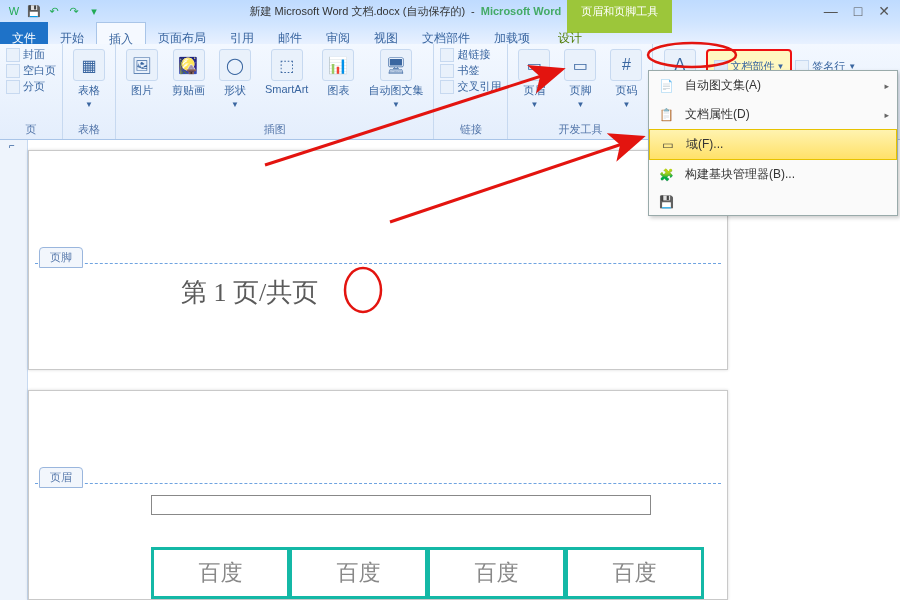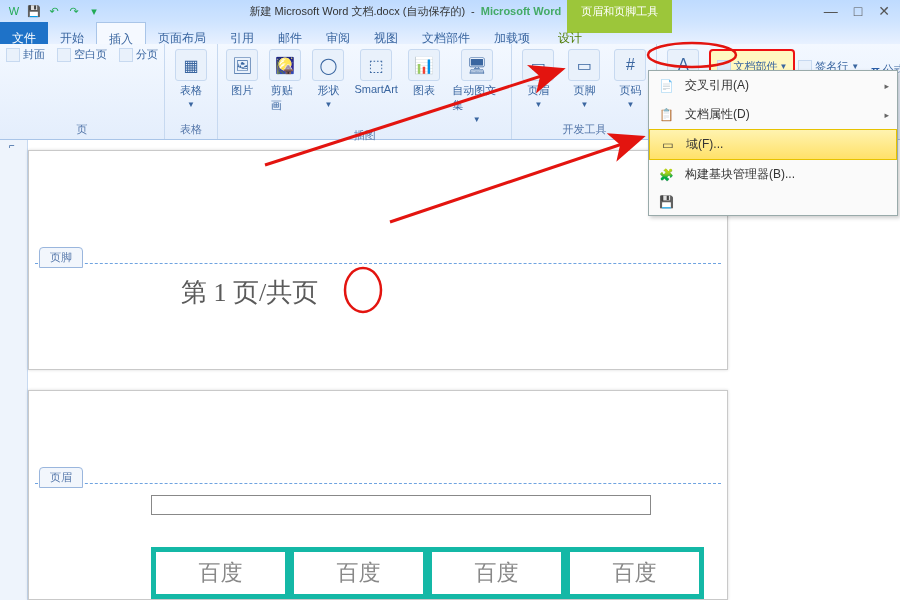--- a/index.html
+++ b/index.html
@@ -21,21 +21,21 @@
   .tab.active { background:#f5f9ff; color:#3a66a0; border:1px solid #a9c5e8; border-bottom:none; }
   .tab.ctx-tab { color:#4e7b00; margin-left:4px; }
 
   
   .ribbon { height:96px; background:linear-gradient(#f3f8ff,#e4eefc); border-bottom:1px solid #a9c5e8; display:flex; font-size:11px; }
   .grp { border-right:1px solid #c7d9f0; padding:3px 6px 0; display:flex; flex-direction:column; align-items:center; position:relative; }
   .grp-body { flex:1; display:flex; align-items:flex-start; gap:6px; }
   .grp-label { font-size:11px; color:#5577aa; padding:2px 0; }
   .rbtn { display:flex; flex-direction:column; align-items:center; gap:2px; padding:2px 4px; color:#3a66a0; min-width:34px; }
   .rbtn .ic { width:32px; height:32px; background:#e9f1fb; border:1px solid #c7d9f0; border-radius:3px; display:flex; align-items:center; justify-content:center; font-size:16px; }
-  .mini { display:flex; flex-direction:row; gap:12px; }
+  .mini { display:flex; flex-direction:column; gap:1px; }
   .mini-row { display:flex; align-items:center; gap:3px; color:#3a66a0; font-size:11px; white-space:nowrap; }
   .mini-row .mi { width:14px; height:14px; background:#e9f1fb; border:1px solid #c7d9f0; display:inline-block; }
 
   
   .docparts { display:flex; align-items:center; gap:2px; padding:8px 6px; border:2px solid #e11; border-radius:4px; background:#fff8c0; }
   .docparts .mi{ background:#dce9fb;}
   .tri { font-size:8px; color:#3a66a0; }
 
   
   .menu { position:absolute; left:648px; top:70px; width:250px; background:#fafafa; border:1px solid #9aa; box-shadow:2px 2px 4px rgba(0,0,0,.2); z-index:20; font-size:12px; }
@@ -52,21 +52,21 @@
   .page2 { height:210px; }
   .hlabel { position:absolute; left:10px; background:#f2f6fc; border:1px solid #9ab6dd; border-radius:4px 4px 0 0; font-size:11px; color:#5577aa; padding:2px 10px; z-index:2;}
   .page1 .hlabel{ top:96px;}
   .page2 .hlabel{ top:76px;}
   .dashed { position:absolute; left:6px; right:6px; border-top:1px dashed #6fa3e0; }
   .page1 .dashed { top:112px; }
   .page2 .dashed { top:92px; }
   .footer-text { position:absolute; left:122px; top:124px; font-family:"SimSun",serif; font-size:26px; color:#5a5a5a;margin-left:30px; }
   .tblbox { position:absolute; left:122px; top:104px; width:500px; height:20px; border:1px solid #888; }
   .cells { position:absolute; left:122px; bottom:0; display:flex; }
-  .cell { width:139px; height:52px; border:5px solid #14b8a6; display:flex; align-items:center; justify-content:center; font-family:Liberation Sans, sans-serif; font-size:22px; color:#888; margin-right:-1px;}
+  .cell { width:139px; height:52px; border:3px solid #14b8a6; display:flex; align-items:center; justify-content:center; font-family:Liberation Sans, sans-serif; font-size:22px; color:#888; margin-right:-1px;}
 
   
   .rulestub { position:absolute; left:0; top:140px; width:28px; bottom:0; background:#eef4fc; border-right:1px solid #c7d9f0;}
   .tabstub  { position:absolute; left:0; top:140px; width:24px; height:12px; font-size:10px; text-align:center; color:#3a66a0;}
 
   
   svg.anno { position:absolute; left:0; top:0; pointer-events:none; z-index:30; }
 </style>
 </head>
 <body>
@@ -164,20 +164,39 @@
         </div>
       <div class="rbtn">
           <div class="ic">🖥</div>
           <span>自动图文集</span>
           <span class="tri">▼</span>
         </div>
     </div>
     <div class="grp-label">插图</div>
   </div>
 
+  <div class="grp">
+    <div class="grp-body">
+      <div class="mini">
+        <div class="mini-row">
+            <span class="mi"></span>
+            <span>超链接</span>
+          </div>
+        <div class="mini-row">
+            <span class="mi"></span>
+            <span>书签</span>
+          </div>
+        <div class="mini-row">
+            <span class="mi"></span>
+            <span>交叉引用</span>
+          </div>
+      </div>
+    </div>
+    <div class="grp-label">链接</div>
+  </div>
 
   <div class="grp">
     <div class="grp-body">
       <div class="rbtn">
           <div class="ic">▭</div>
           <span>页眉</span>
           <span class="tri">▼</span>
         </div>
       <div class="rbtn">
           <div class="ic">▭</div>
@@ -217,21 +236,21 @@
             <span class="tri">▼</span>
         </div>
       </div>
     </div>
   </div>
 </div>
 
 <div class="menu">
   <div class="menu-item">
     <span class="mic">📄</span>
-    <span>交叉引用(A)</span>
+    <span>自动图文集(A)</span>
       <span class="arr">▸</span>
   </div>
   <div class="menu-item">
     <span class="mic">📋</span>
     <span>文档属性(D)</span>
       <span class="arr">▸</span>
   </div>
   <div class="menu-item hl">
     <span class="mic">▭</span>
     <span>域(F)...</span>

